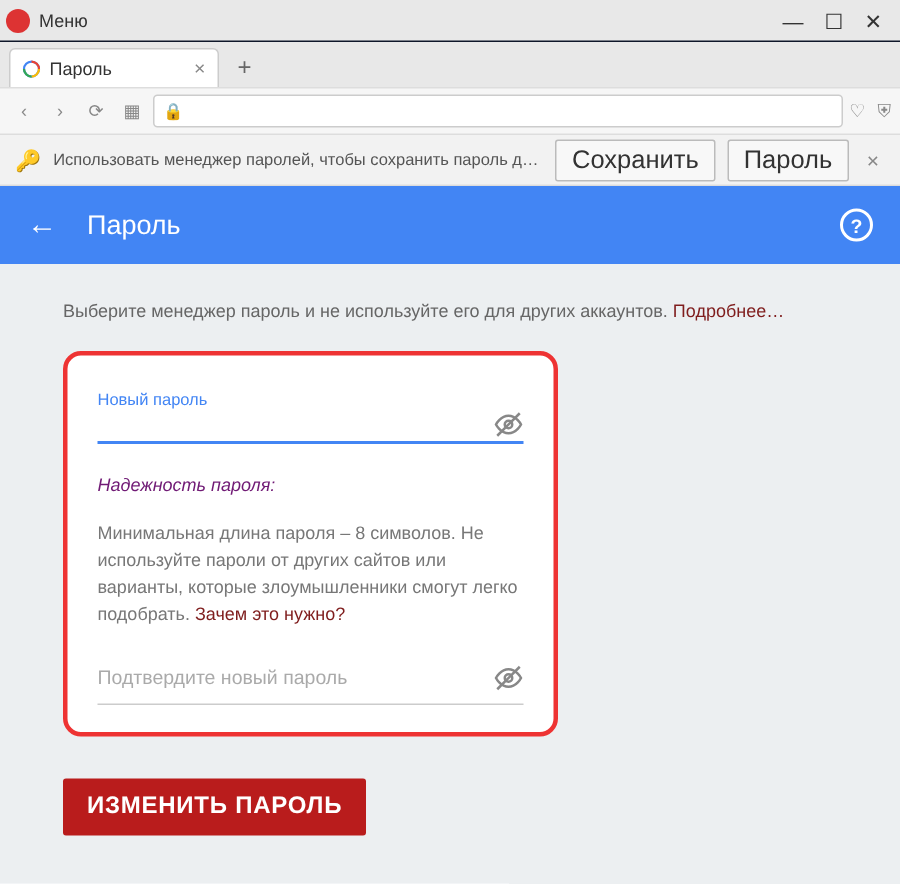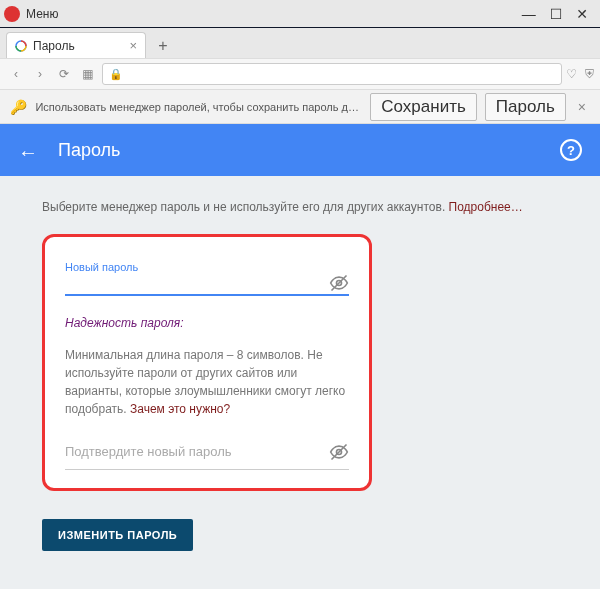--- a/index.html
+++ b/index.html
@@ -49,21 +49,21 @@
 .field-line { border-bottom: 2px solid #4285f4; height: 18px; display: flex; align-items: center; }
 .eye-icon { margin-left: auto; color: #888; }
 .eye-icon svg { width: 20px; height: 20px; }
 
 .strength-title { font-size: 12px; color: #701a75; margin-bottom: 14px; font-style: italic; }
 .strength-text { font-size: 12px; color: #777; line-height: 1.5; }
 
 .confirm-group { margin-top: 24px; display: flex; align-items: flex-start; border-bottom: 1px solid #ccc; padding-bottom: 2px; gap: 32px; }
 .confirm-placeholder { color: #aaa; font-size: 13px; }
 
-.change-btn { background: #0c4a6e; color: #fff; border: none; padding: 10px 16px; font-size: 11px; font-weight: bold; letter-spacing: 0.5px; margin-top: 18px; margin-left: 42px; border-radius: 2px; }
+.change-btn { background: #b91c1c; color: #fff; border: none; padding: 10px 16px; font-size: 16px; font-weight: bold; letter-spacing: 0.5px; margin-top: 18px; margin-left: 42px; border-radius: 2px; }
 
 .footer { padding: 14px 42px 0; font-size: 11px; color: #888; display: flex; gap: 20px; }
 </style>
 </head>
 <body>
 
 <div class="titlebar">
   <span class="opera-icon"></span>
   <span class="menu-label">Меню</span>
   <div class="winbtns">

